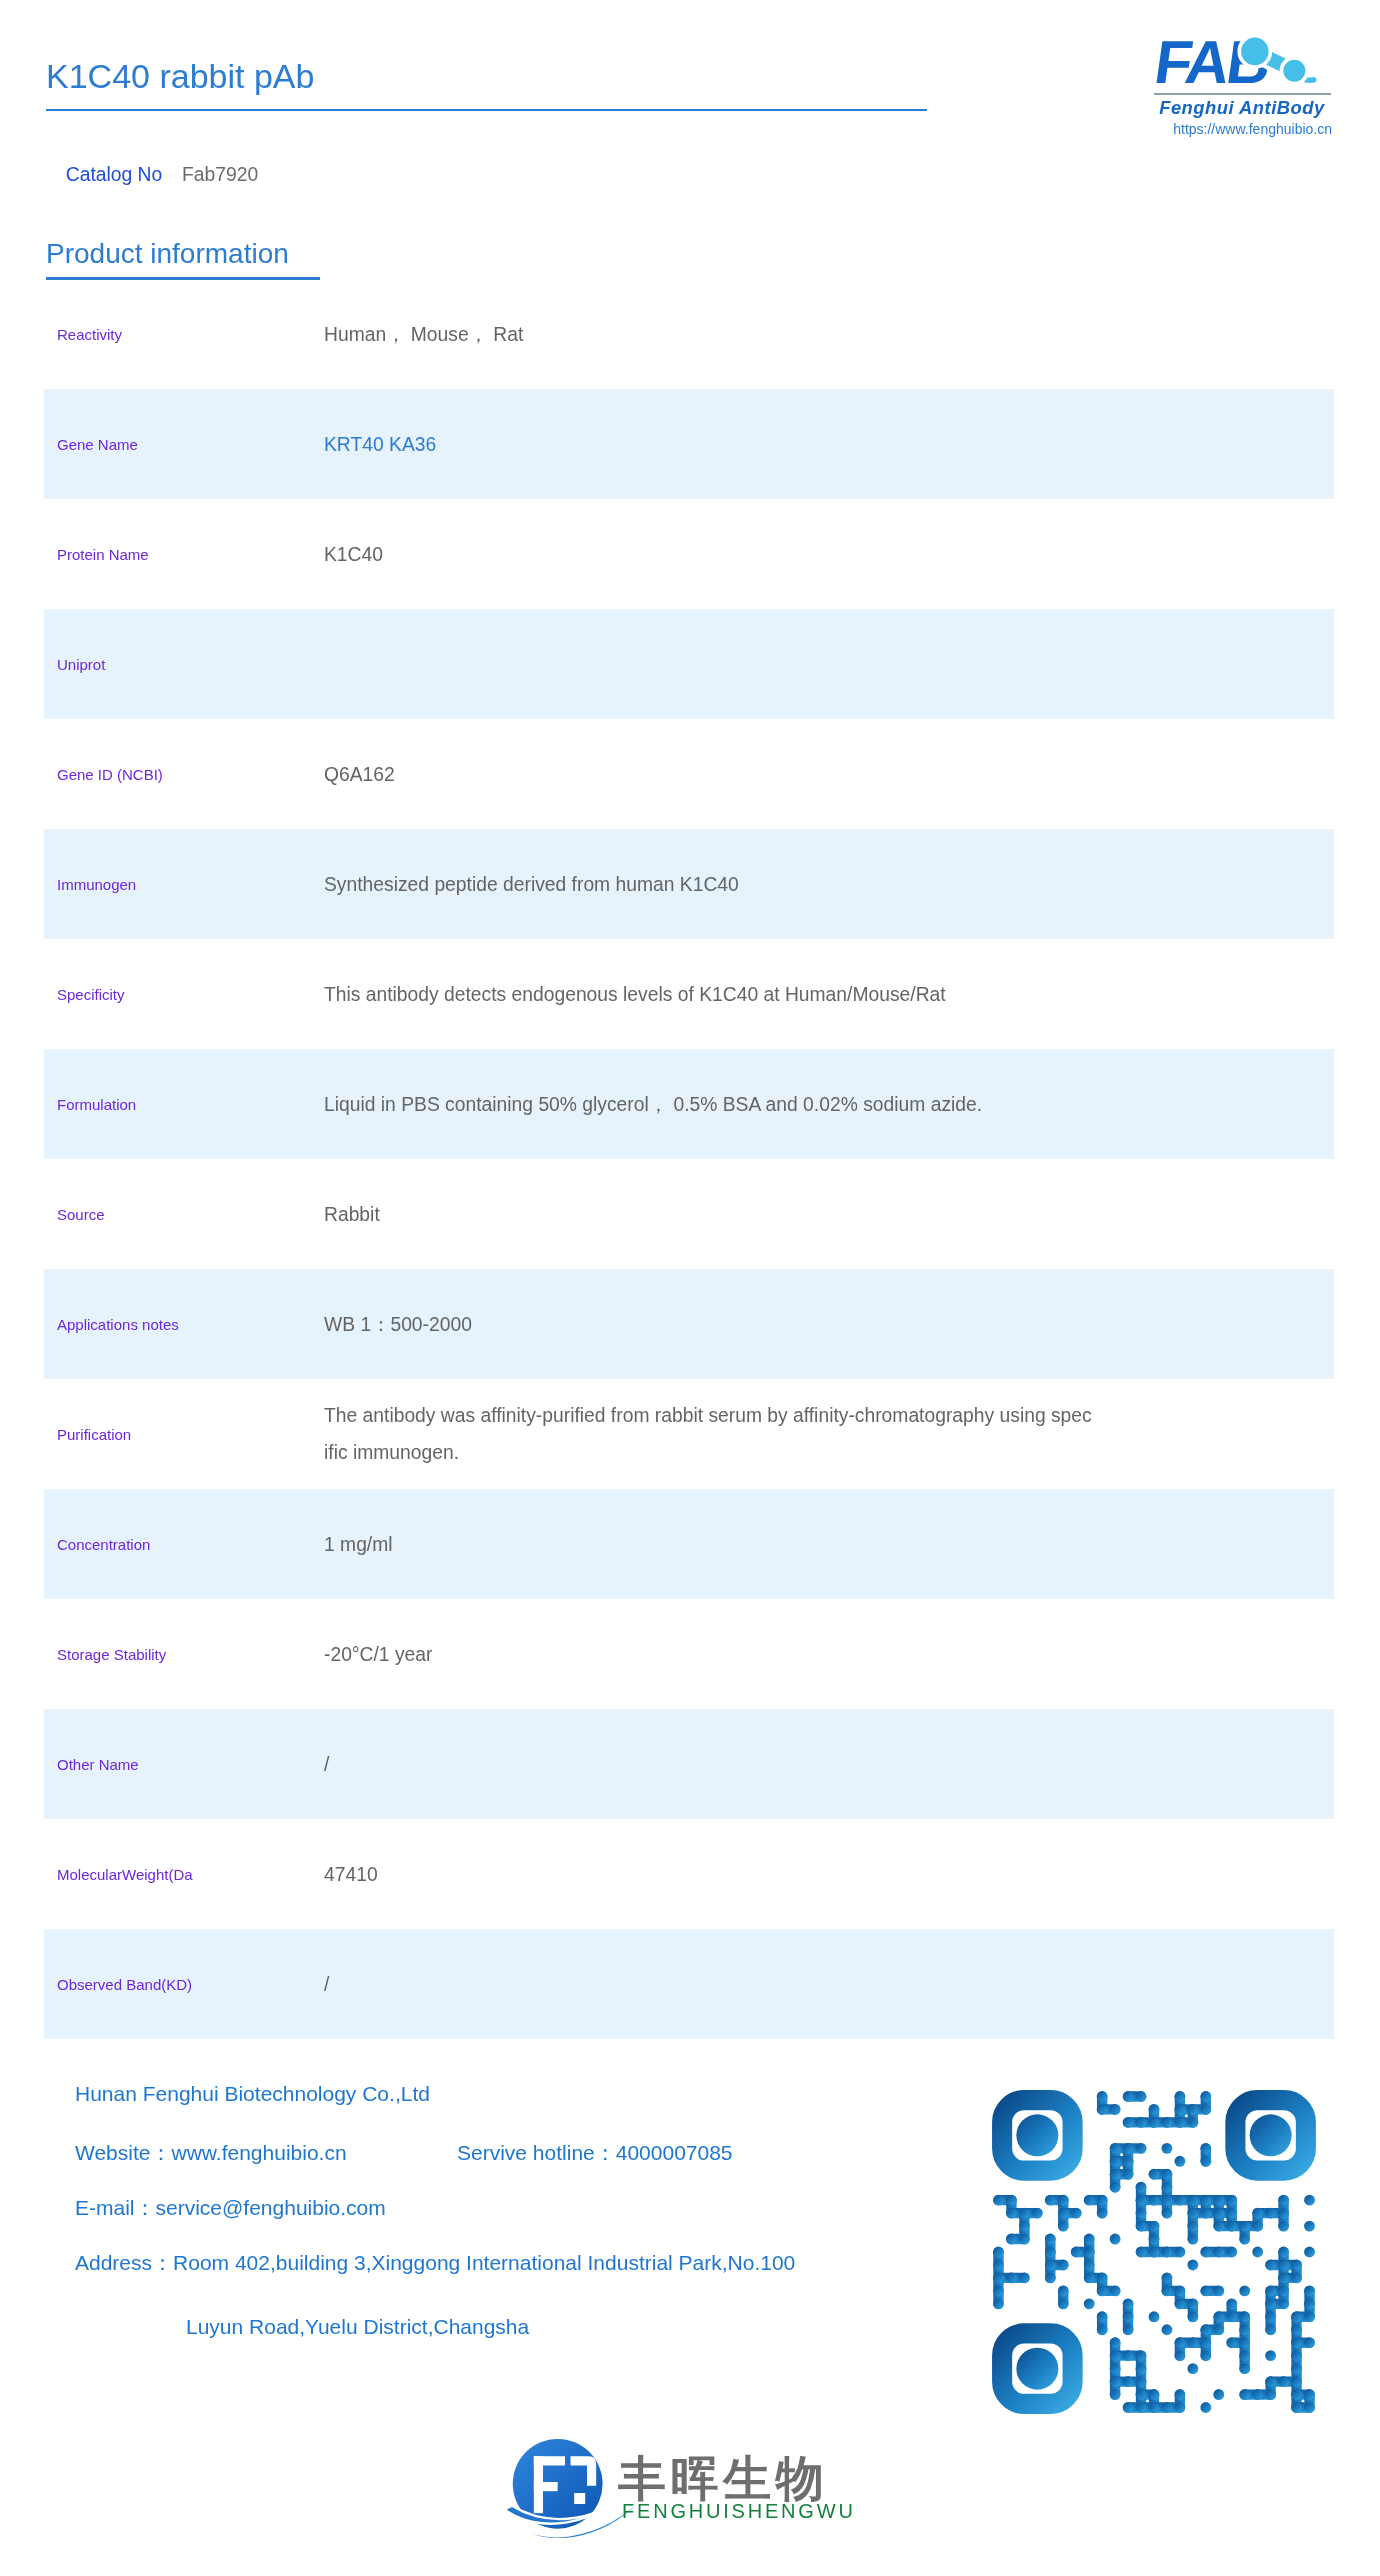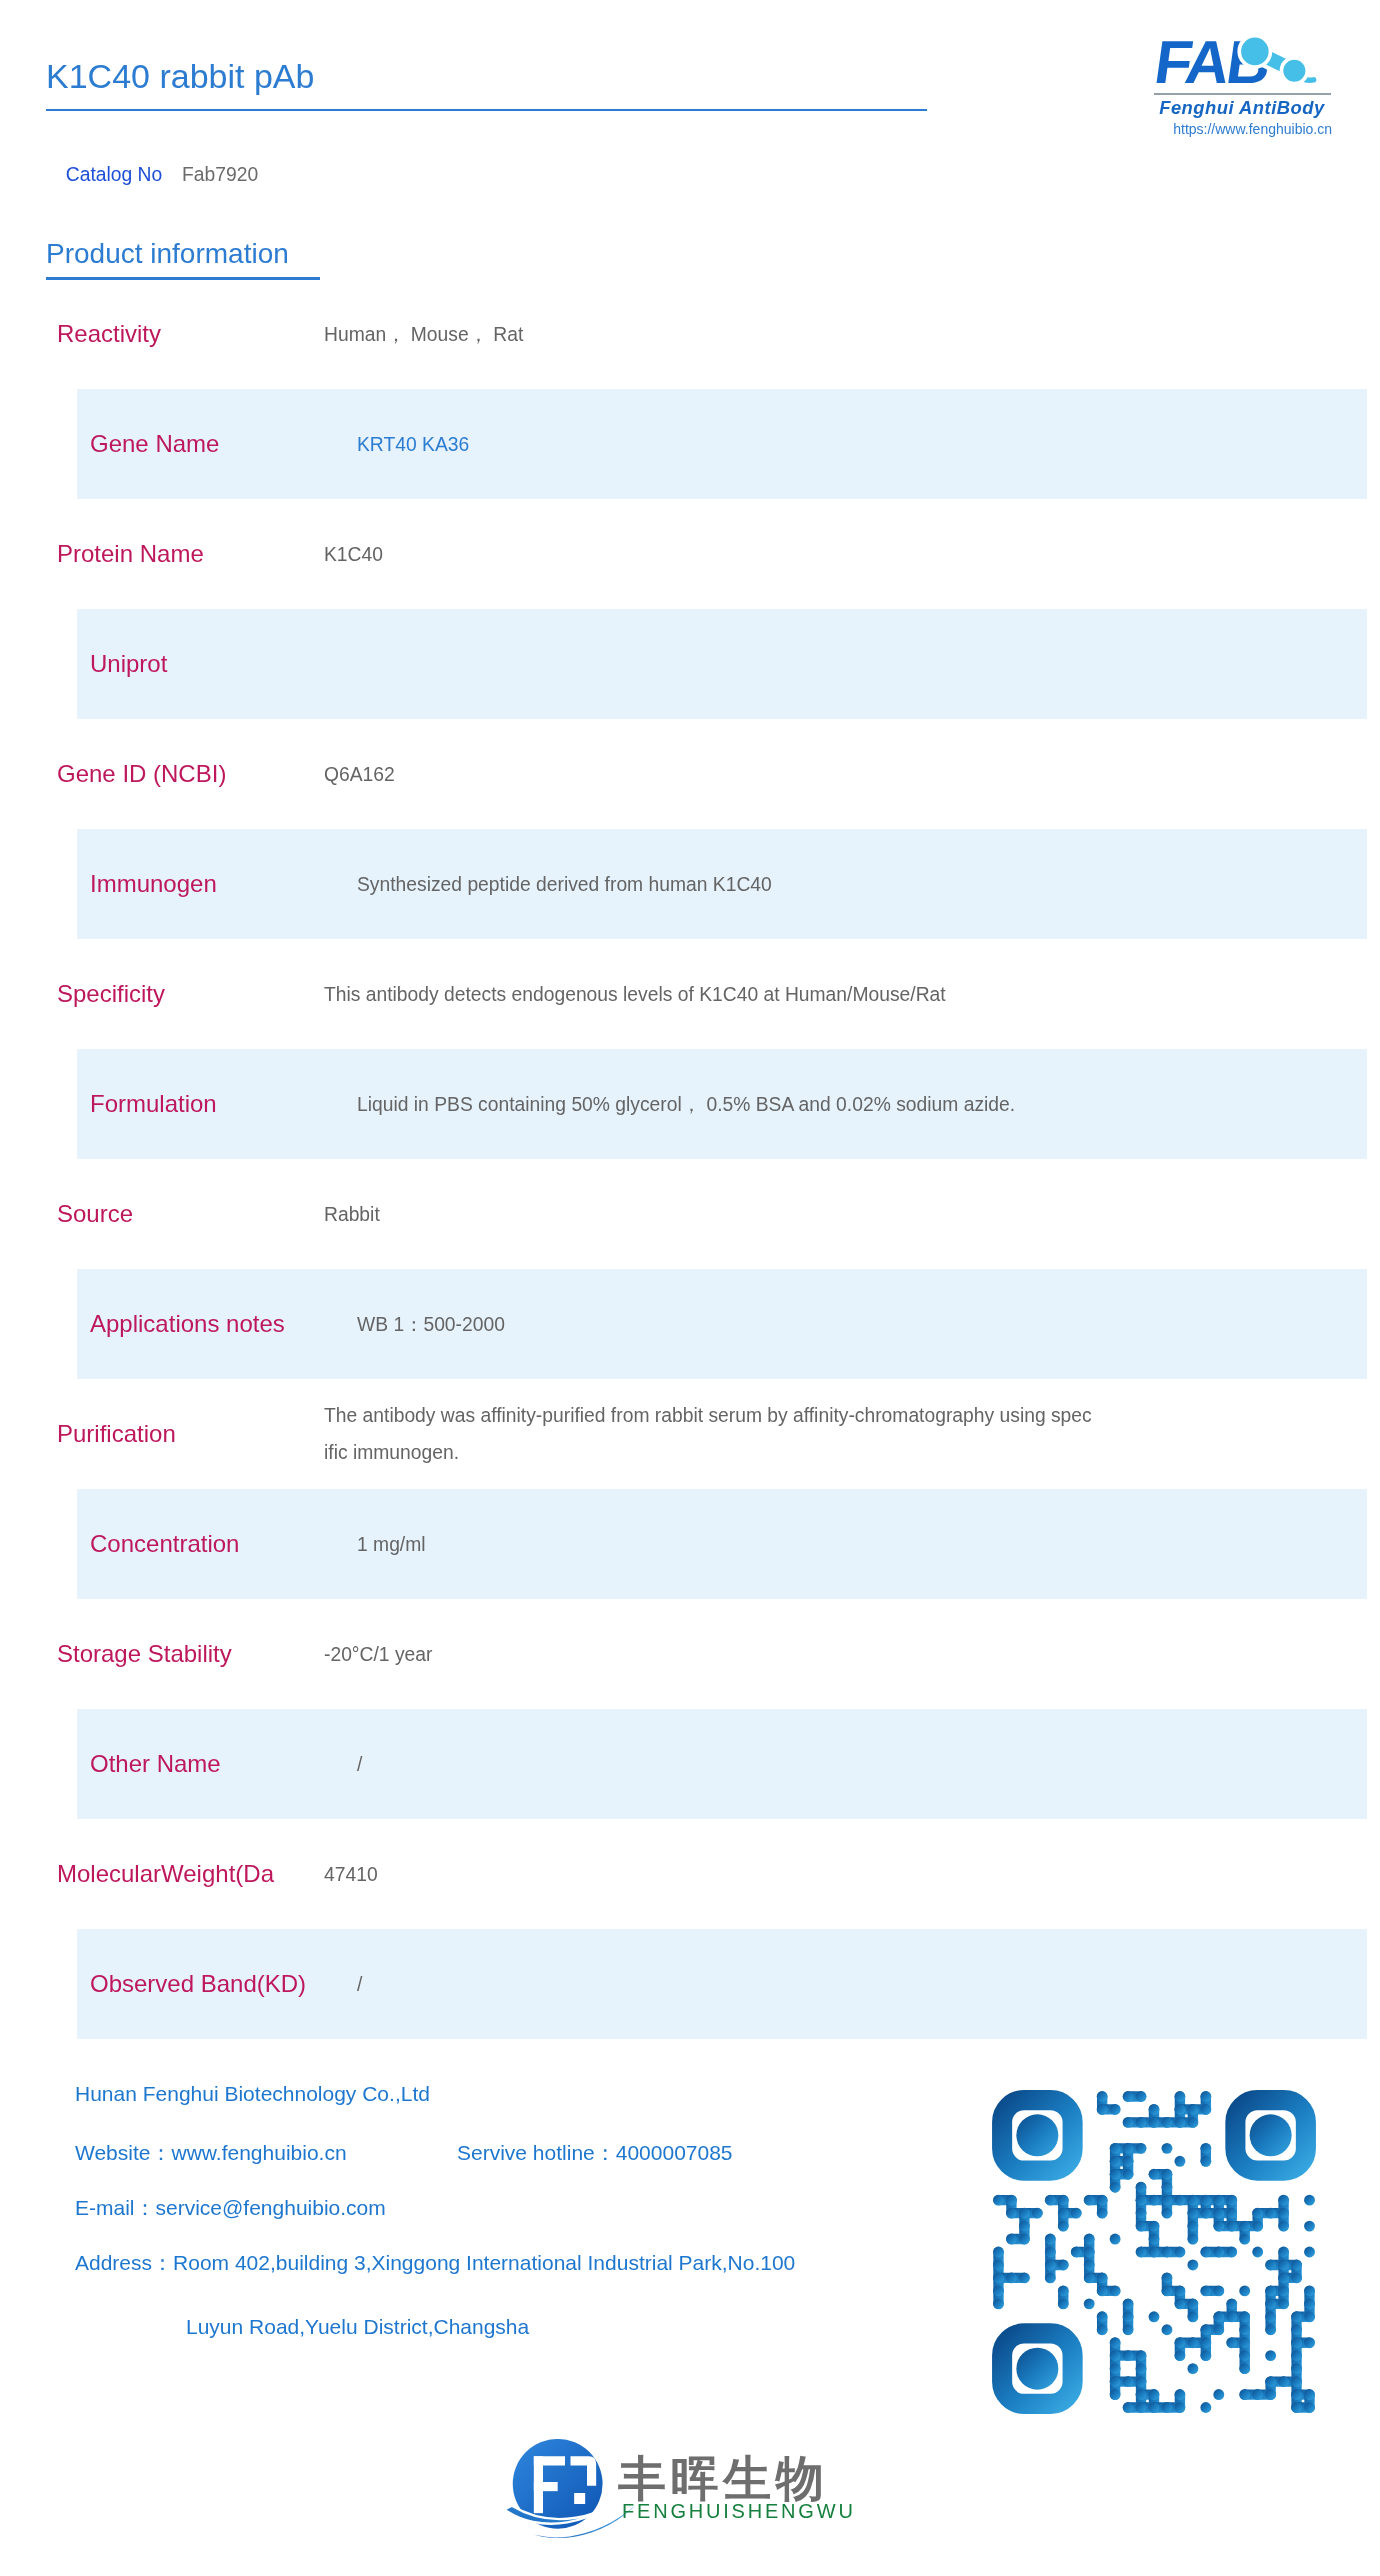--- a/index.html
+++ b/index.html
@@ -20,22 +20,22 @@
                  font-weight:bold;font-style:italic;color:#1566c2;letter-spacing:0.5px;}
   .logo-url{left:1152px;top:121px;width:180px;text-align:right;font-size:14px;color:#2c7cd1;text-decoration:none;}
 
   
   .section-heading{left:46px;top:238px;font-size:28px;color:#2c7cd1;}
   .heading-underline{left:46px;top:277px;width:274px;height:2.8px;background:#2c7cd1;}
 
   
   .info-table{left:44px;top:279px;width:1290px;}
   .info-row{display:flex;align-items:center;height:110px;width:100%;}
-  .info-row.shaded{background:#e7f3fc;margin-left:33px;}
-  .row-label{color:#be185d;font-size:24px;padding-left:13px;width:267px;flex:0 0 267px;}
+  .info-row.shaded{background:#e7f3fc;}
+  .row-label{color:#6d28d9;font-size:15px;padding-left:13px;width:267px;flex:0 0 267px;}
   .row-value{color:#646464;font-size:19.3px;line-height:37px;white-space:pre-line;width:957px;}
   .row-value.link{color:#2c7cd1;}
 
   
   .footer-text{color:#1e77cf;font-size:21px;}
   .f-company{left:75px;top:2082px;}
   .f-website{left:75px;top:2139px;width:920px;}
   .f-hotline{position:absolute;left:382px;top:0px;}
   .f-email{left:75px;top:2194px;}
   .f-address{left:75px;top:2249px;}

